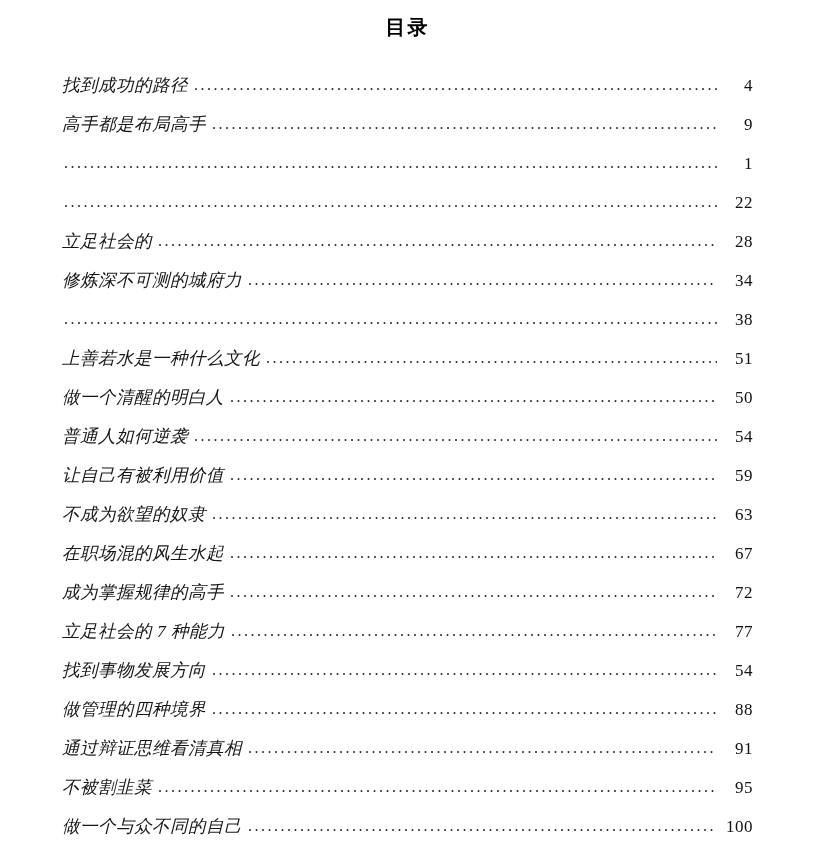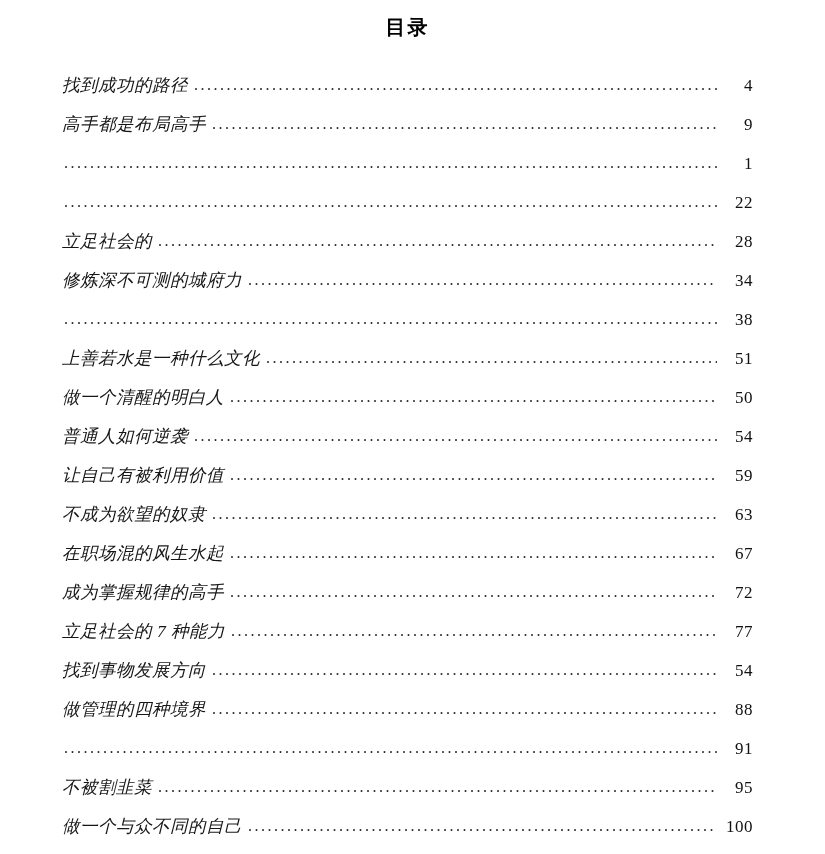--- a/index.html
+++ b/index.html
@@ -153,20 +153,21 @@
         <span class="toc-label">找到事物发展方向</span>
         <span class="toc-dots">...........................................................................................................................</span>
         <span class="toc-page">54</span>
       </li>
       <li class="toc-entry">
         <span class="toc-label">做管理的四种境界</span>
         <span class="toc-dots">...........................................................................................................................</span>
         <span class="toc-page">88</span>
       </li>
       <li class="toc-entry">
+        <span class="toc-label">通过辩证思维看清真相</span>
         <span class="toc-dots">...........................................................................................................................</span>
         <span class="toc-page">91</span>
       </li>
       <li class="toc-entry">
         <span class="toc-label">不被割韭菜</span>
         <span class="toc-dots">...........................................................................................................................</span>
         <span class="toc-page">95</span>
       </li>
       <li class="toc-entry">
         <span class="toc-label">做一个与众不同的自己</span>

